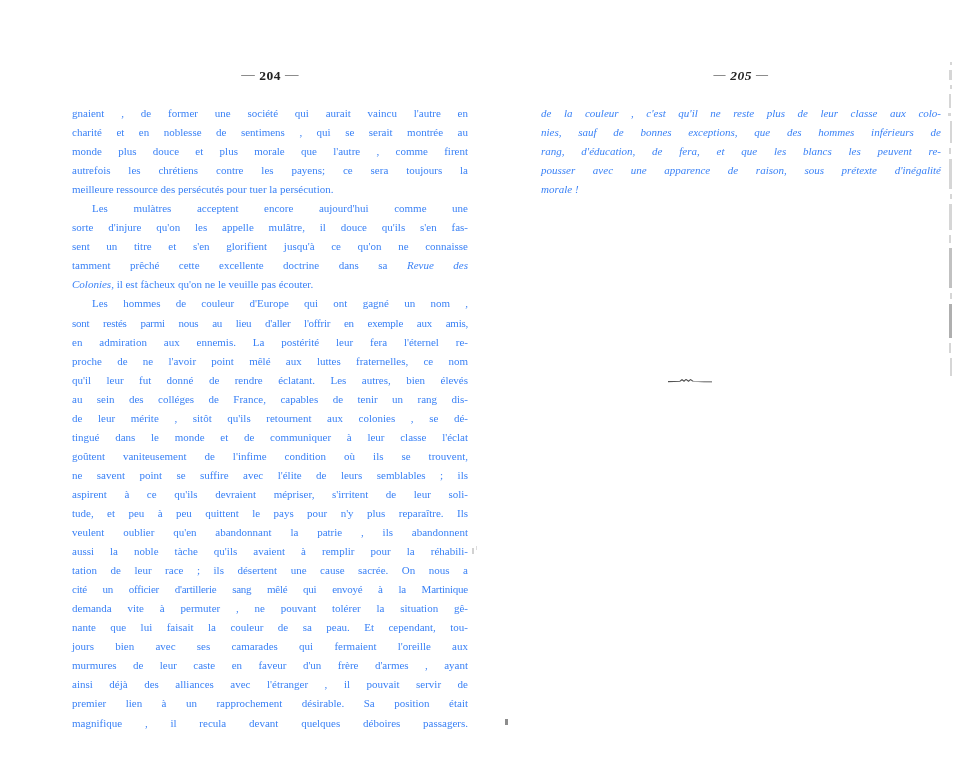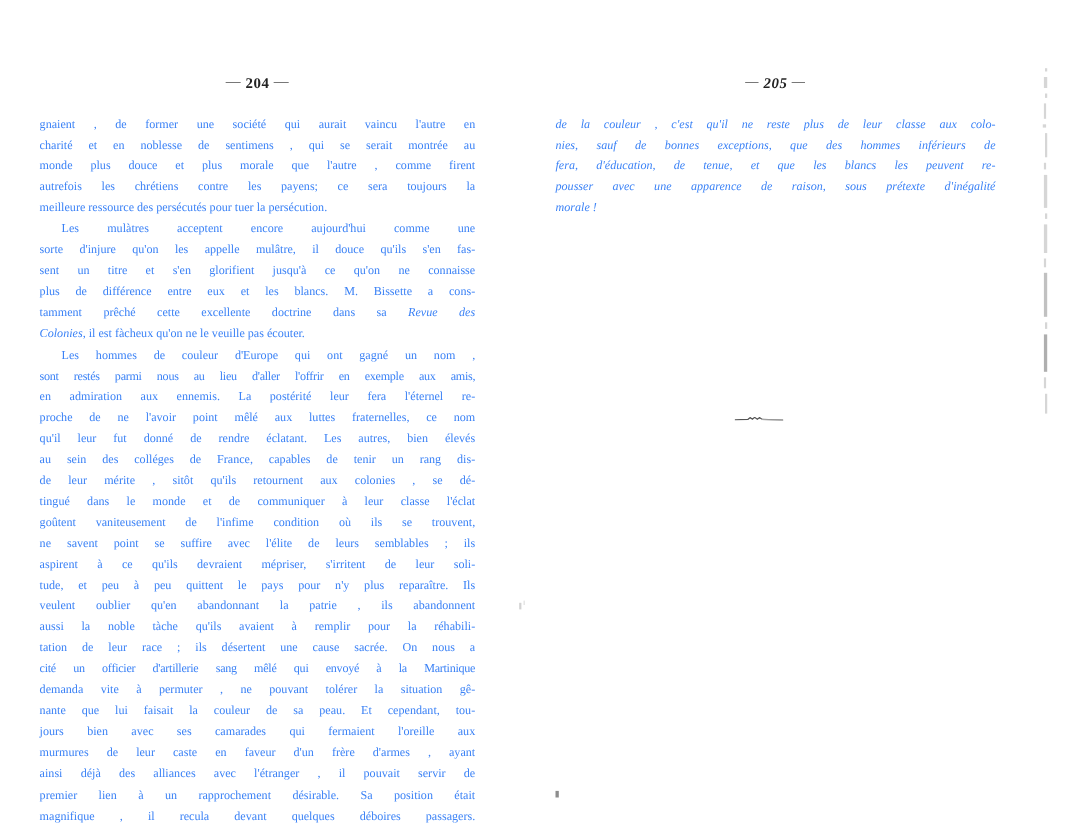--- a/index.html
+++ b/index.html
@@ -21,20 +21,21 @@
     position: absolute;
     inset: 0;
     background: #ffffff;
   }
 
   
   .page-col {
     position: absolute;
     top: 0;
     height: 761px;
+    margin-left: 36px;
   }
   #page-left  { left: 36px;  width: 396px; }
   #page-right { left: 505px; width: 400px; font-style: italic; }
 
   
   .folio {
     position: absolute;
     top: 68px;
     width: 100%;
     text-align: center;
@@ -138,21 +139,20 @@
         <span class="ln">charité et en noblesse de sentimens , qui se serait montrée au</span>
         <span class="ln">monde plus douce et plus morale que l'autre , comme firent</span>
         <span class="ln">autrefois les chrétiens contre les payens; ce sera toujours la</span>
         <span class="ln last">meilleure ressource des persécutés pour tuer la persécution.</span>
       </p>
 
       <p>
         <span class="ln"><span class="ind"></span><span>Les mulàtres acceptent encore aujourd'hui comme une</span></span>
         <span class="ln">sorte d'injure qu'on les appelle mulâtre, il douce qu'ils s'en fas-</span>
         <span class="ln">sent un titre et s'en glorifient jusqu'à ce qu'on ne connaisse</span>
-        <span class="ln">plus de différence entre eux et les blancs. M. Bissette a cons-</span>
         <span class="ln"><span>tamment prêché cette excellente doctrine dans sa </span><i class="ital">Revue des</i></span>
         <span class="ln last"><i class="ital">Colonies</i><span>, il est fàcheux qu'on ne le veuille pas écouter.</span></span>
       </p>
 
       <p>
         <span class="ln"><span class="ind"></span><span>Les hommes de couleur d'Europe qui ont gagné un nom ,</span></span>
         <span class="ln tight">sont restés parmi nous au lieu d'aller l'offrir en exemple aux amis,</span>
         <span class="ln">en admiration aux ennemis. La postérité leur fera l'éternel re-</span>
         <span class="ln">proche de ne l'avoir point mêlé aux luttes fraternelles, ce nom</span>
         <span class="ln">qu'il leur fut donné de rendre éclatant. Les autres, bien élevés</span>
@@ -182,21 +182,21 @@
   <div class="page-col" id="page-right">
 
     <div class="folio">
       <span class="rule">—</span><span>205</span><span class="rule">—</span>
     </div>
 
     <div class="textblock">
       <p>
         <span class="ln">de la couleur , c'est qu'il ne reste plus de leur classe aux colo-</span>
         <span class="ln">nies, sauf de bonnes exceptions, que des hommes inférieurs de</span>
-        <span class="ln">fera, d'éducation, de tenue, et que les blancs les peuvent re-</span>
+        <span class="ln">rang, d'éducation, de fera, et que les blancs les peuvent re-</span>
         <span class="ln">pousser avec une apparence de raison, sous prétexte d'inégalité</span>
         <span class="ln last">morale !</span>
       </p>
     </div>
   </div>
 
   <svg id="ornament" viewBox="0 0 44 5" xmlns="http://www.w3.org/2000/svg">
     <path d="M0 2.6 L12 2.2 L14 0.6 L16 2.2 L18 0.4 L20.5 2.2 L22.5 0.6 L25 2.3 L36 2.6 L44 2.8" fill="none" stroke="#1b1b1b" stroke-width="1.1" stroke-linecap="round"></path>
     <path d="M24 2.4 L44 3.0" fill="none" stroke="#9a9a9a" stroke-width="0.9"></path>
   </svg>

